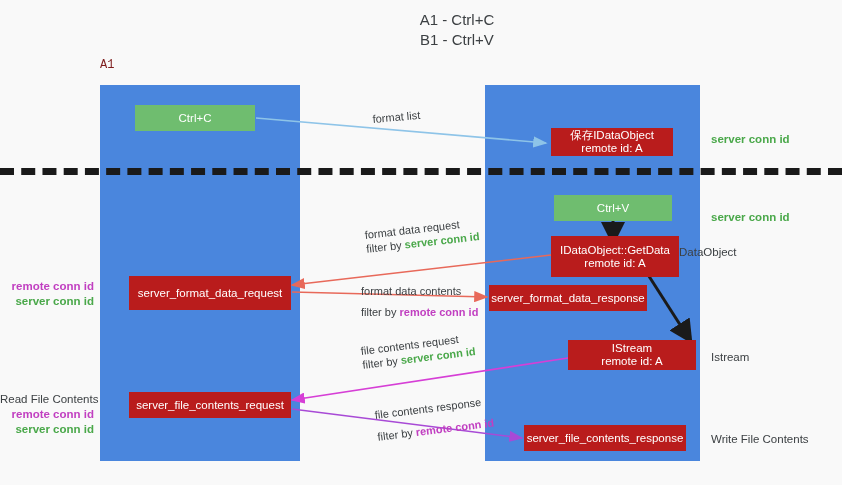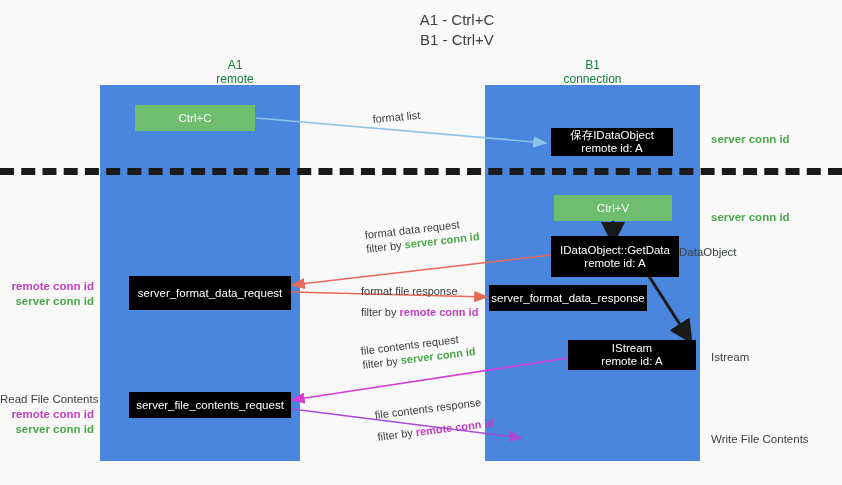--- a/index.html
+++ b/index.html
@@ -18,21 +18,21 @@
   .title{
     left:0;top:10px;width:842px;
     text-align:center;
     font-size:15px;line-height:20px;
     color:#3c4043;
     margin-left:36px;
   }
 
   
   .lane-head{
-    text-align:center;font-size:12px;line-height:14px;color:#15803d;
+    text-align:left;font-size:12px;line-height:14px;color:#7f1d1d;font-family:Liberation Mono, monospace;
   }
 
   
   .lane{
     background:#4a86dd;
   }
 
   
   .divider{
     left:0;top:168px;width:842px;height:0;
@@ -42,21 +42,21 @@
   
   .node{
     box-sizing:border-box;
     display:flex;align-items:center;justify-content:center;
     text-align:center;
     color:#ffffff;
     font-size:11.5px;line-height:13px;
     padding:2px 4px;
   }
   .node.green{background:#6fbd6f;}
-  .node.orange{background:#000000;}
+  .node.orange{background:#b91c1c;}
 
   
   .lbl{
     font-size:11px;line-height:14px;color:#3c4043;
     white-space:nowrap;
   }
   .lbl.rot{transform-origin:left top;}
   .green-t{color:#4aa84a;font-weight:bold;}
   .mag-t{color:#c13fc1;font-weight:bold;}
 
@@ -78,25 +78,20 @@
 
 <div id="stage">
 
   <div class="abs title">
     <div>A1 - Ctrl+C</div>
     <div>B1 - Ctrl+V</div>
   </div>
 
   <div class="abs lane-head" style="left:100px;top:58px;width:270px;">
     <div>A1</div>
-    <div>remote</div>
-  </div>
-  <div class="abs lane-head" style="left:485px;top:58px;width:215px;">
-    <div>B1</div>
-    <div>connection</div>
   </div>
 
   <div class="abs lane" style="left:100px;top:85px;width:200px;height:376px;"></div>
   <div class="abs lane" style="left:485px;top:85px;width:215px;height:376px;"></div>
 
   <svg class="edges" viewBox="0 0 842 485" xmlns="http://www.w3.org/2000/svg">
     <defs>
       <marker id="ah-blue" markerWidth="9" markerHeight="7" refX="8" refY="3.5" orient="auto">
         <polygon points="0 0, 9 3.5, 0 7" fill="#8ec4e8"></polygon>
       </marker>
@@ -159,34 +154,37 @@
   </div>
 
   <div class="abs node orange" style="left:489px;top:285px;width:158px;height:26px;">
     <span>server_format_data_response</span>
   </div>
 
   <div class="abs node orange" style="left:129px;top:392px;width:162px;height:26px;">
     <span>server_file_contents_request</span>
   </div>
 
+  <div class="abs node orange" style="left:524px;top:425px;width:162px;height:26px;">
+    <span>server_file_contents_response</span>
+  </div>
 
   <div class="abs lbl rot" style="left:372px;top:112px;transform:rotate(-5deg);">
     <span>format list</span>
   </div>
 
   <div class="abs lbl rot" style="left:364px;top:228px;transform:rotate(-6.5deg);">
     <div>format data request</div>
     <div>
       <span>filter by </span><span class="green-t">server conn id</span>
     </div>
   </div>
 
   <div class="abs lbl" style="left:361px;top:284px;">
-    <div>format file response</div>
+    <div>format data contents</div>
     <div style="margin-top:7px;">
       <span>filter by </span><span class="mag-t">remote conn id</span>
     </div>
   </div>
 
   <div class="abs lbl rot" style="left:360px;top:344px;transform:rotate(-7deg);">
     <div>file contents request</div>
     <div>
       <span>filter by </span><span class="green-t">server conn id</span>
     </div>

